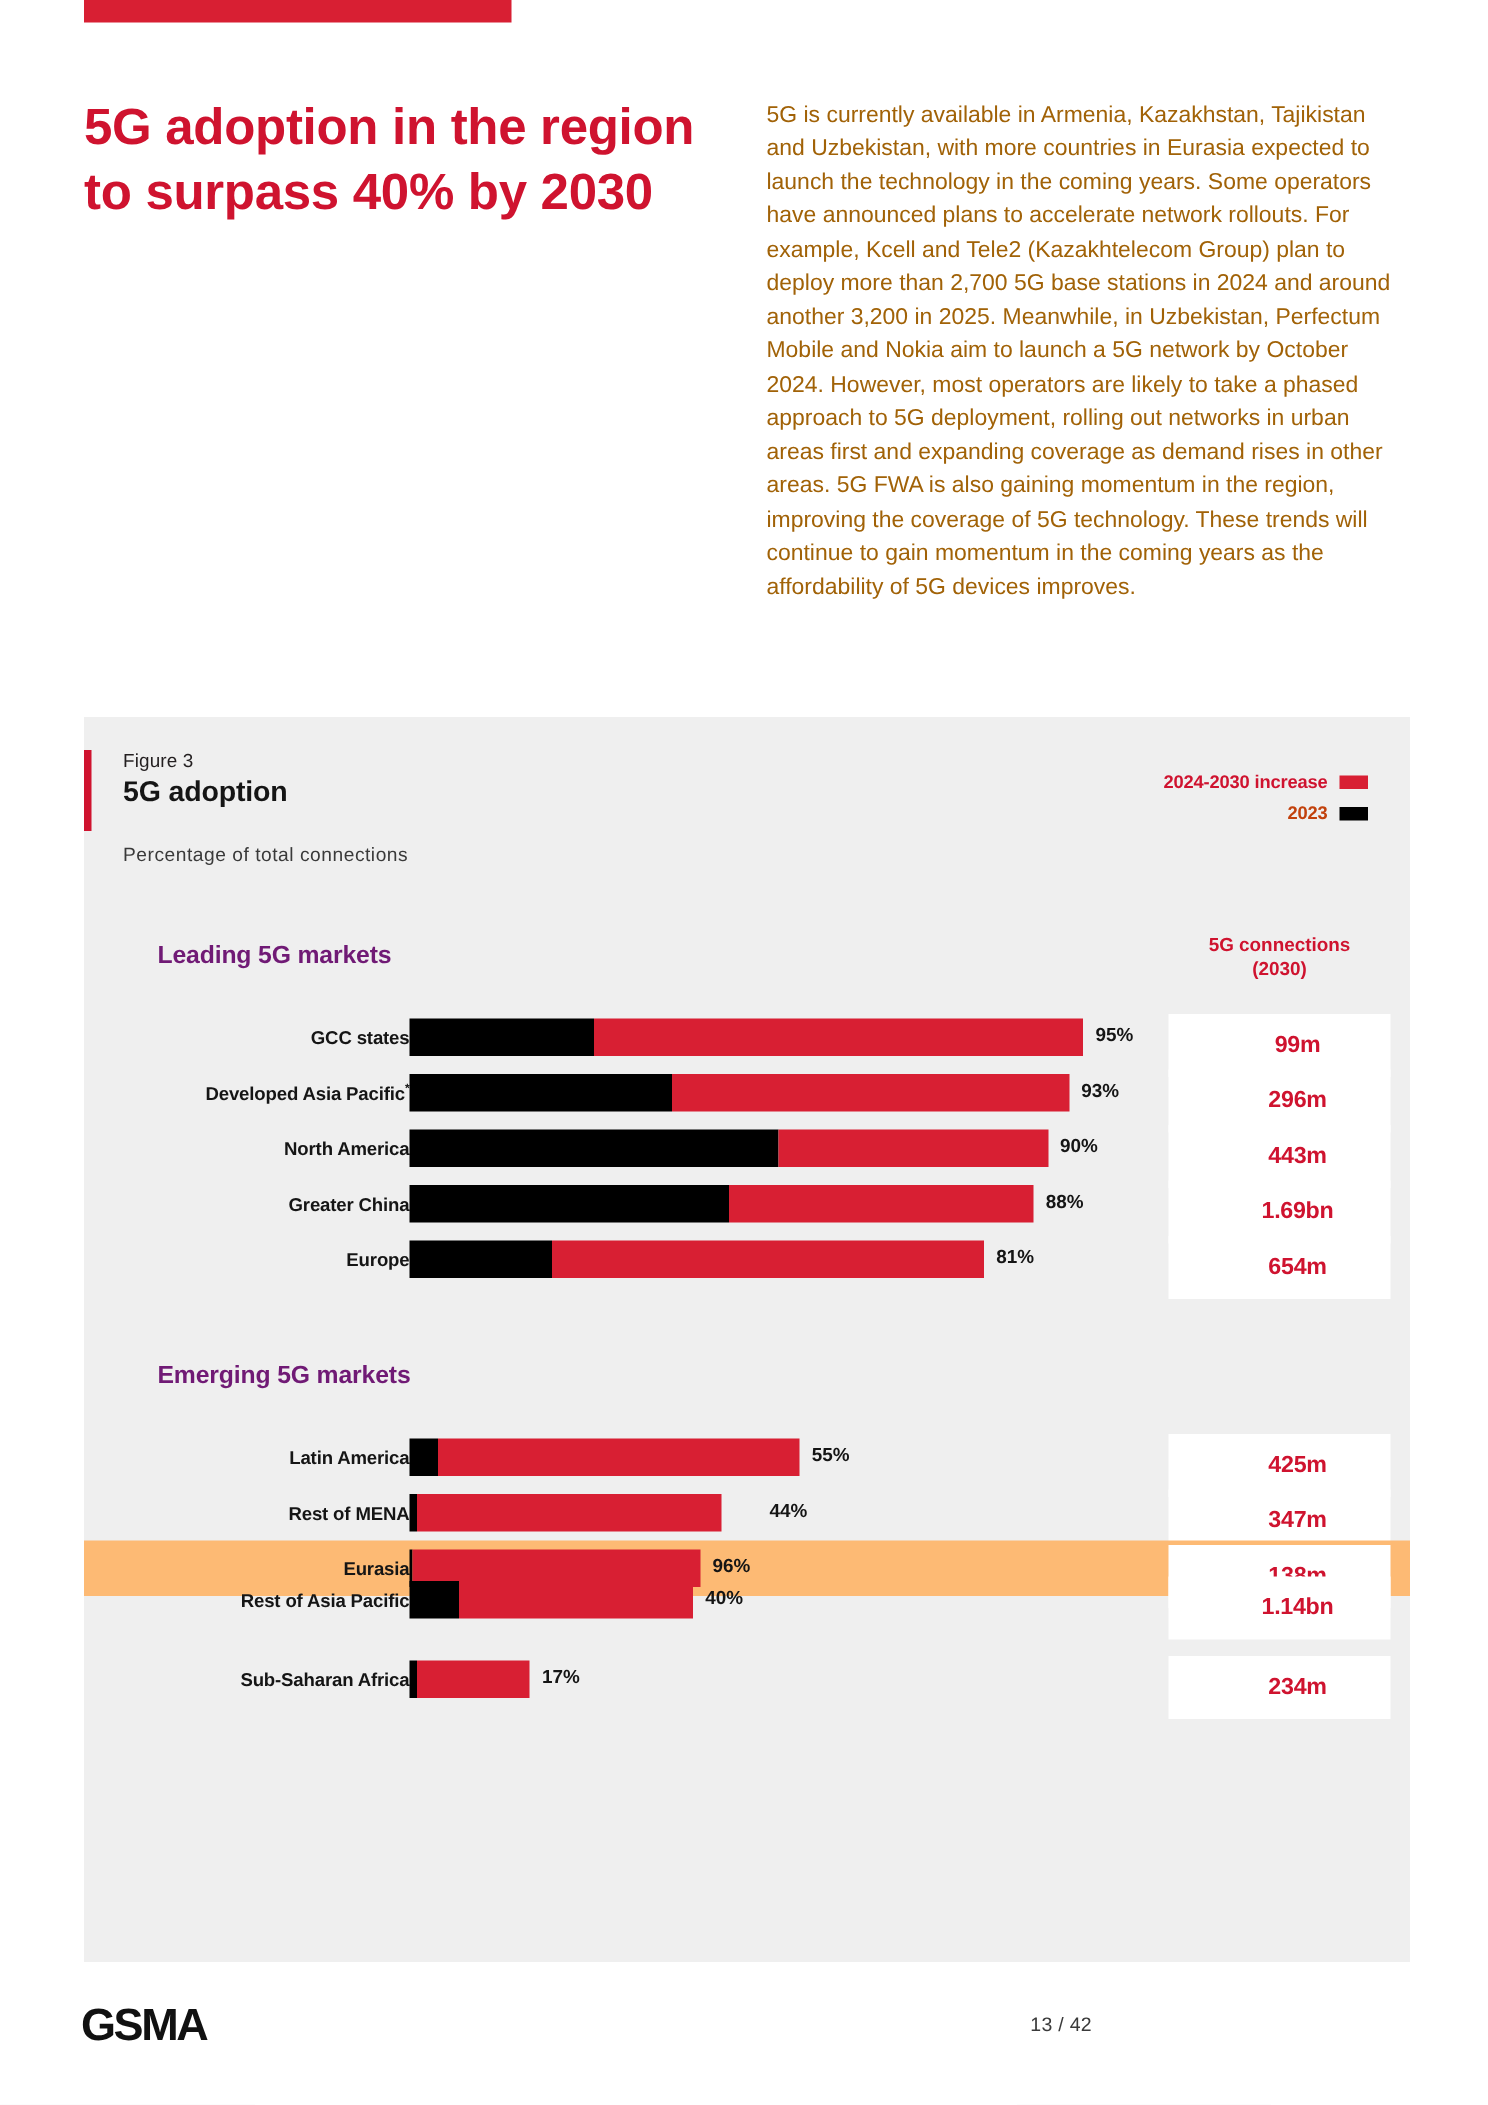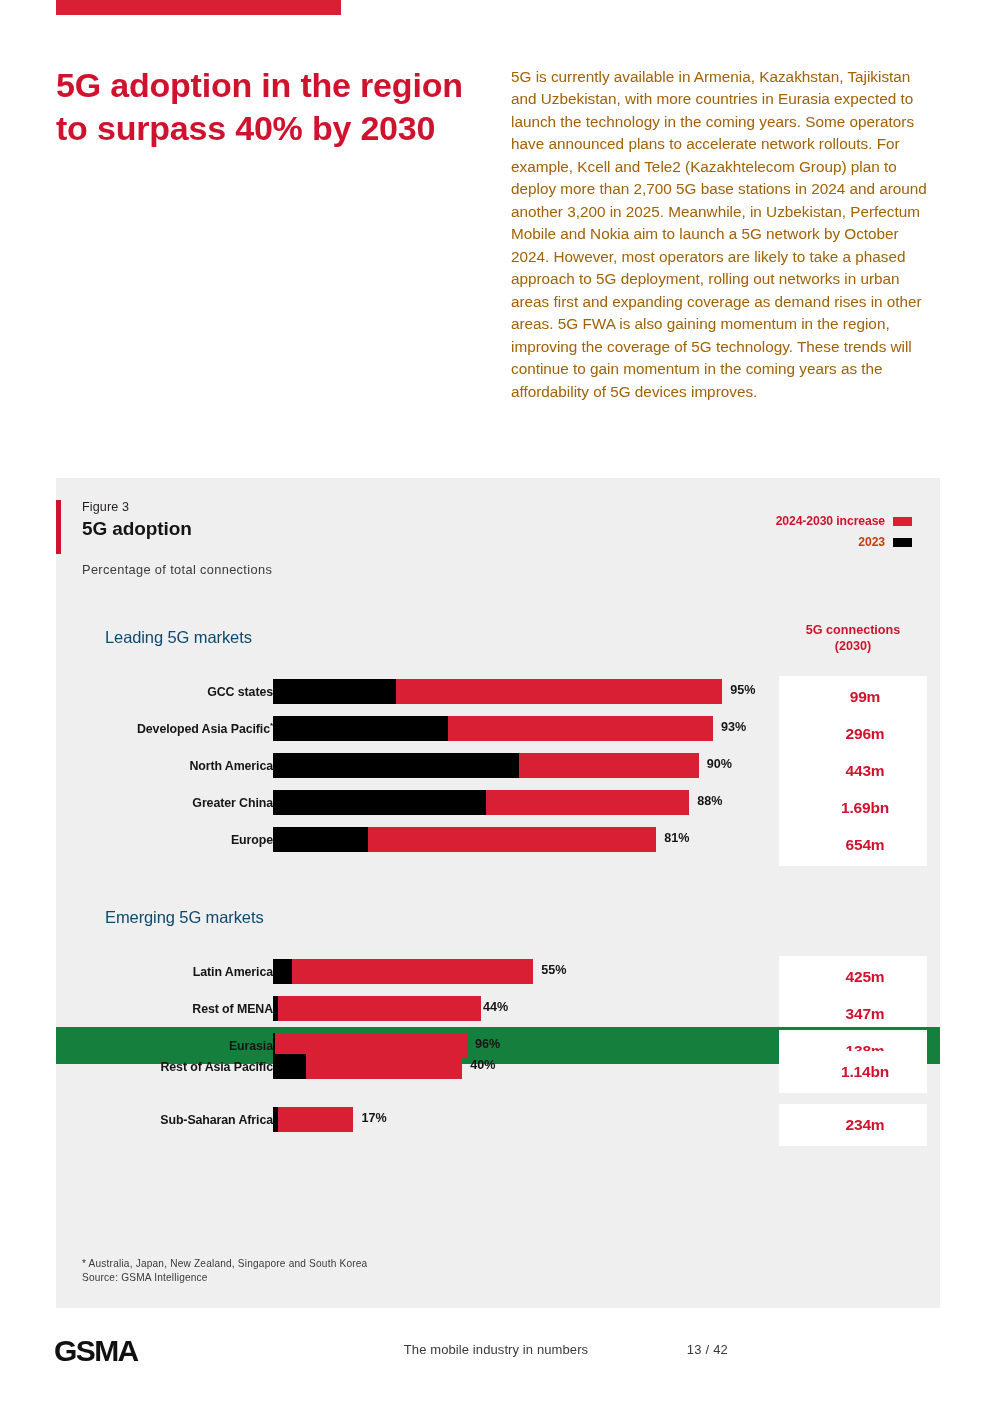--- a/index.html
+++ b/index.html
@@ -130,22 +130,22 @@
   .chart-area {
     position: absolute;
     left: 0;
     top: 150px;
     width: 884px;
   }
 
   .group-title {
     position: absolute;
     font-size: 16.5px;
-    font-weight: normal;
-    color: #0c4a6e;
+    font-weight: bold;
+    color: #701a75;
     letter-spacing: -0.1px;
   }
 
   .conn-head {
     position: absolute;
     left: 712px;
     width: 170px;
     text-align: center;
     font-size: 12.6px;
     font-weight: bold;
@@ -155,21 +155,21 @@
 
   
   .row {
     position: absolute;
     left: 0;
     width: 884px;
     height: 37px;
     display: flex;
     align-items: center;
   }
-  .row.highlight { background: #15803d; }
+  .row.highlight { background: #fdba74; }
 
   .row-label {
     position: absolute;
     left: 20px;
     width: 197px;
     text-align: right;
     font-size: 12.4px;
     font-weight: bold;
     color: #151515;
     letter-spacing: -0.1px;
@@ -363,21 +363,21 @@
           </div>
           <div class="pct" style="left: 485.15px;">55%</div>
           <div class="conn-chip">425m</div>
         </div>
         <div class="row" style="top: 362px;">
           <div class="row-label">Rest of MENA</div>
           <div class="bar-track">
             <div class="seg-base" style="width: 4.73px; background: rgb(0, 0, 0);"></div>
             <div class="seg-inc" style="left: 4.73px; width: 203.39px; background: rgb(216, 31, 51);"></div>
           </div>
-          <div class="pct" style="left: 427px;">44%</div>
+          <div class="pct" style="left: 457px;">44%</div>
           <div class="conn-chip">347m</div>
         </div>
         <div class="row highlight" style="top: 399px;">
           <div class="row-label">Eurasia</div>
           <div class="bar-track">
             <div class="seg-base" style="width: 2.365px; background: rgb(0, 0, 0);"></div>
             <div class="seg-inc" style="left: 2.365px; width: 191.565px; background: rgb(216, 31, 51);"></div>
           </div>
           <div class="pct" style="left: 418.93px;">96%</div>
           <div class="conn-chip">138m</div>
@@ -395,26 +395,21 @@
           <div class="row-label">Sub-Saharan Africa</div>
           <div class="bar-track">
             <div class="seg-base" style="width: 4.73px; background: rgb(0, 0, 0);"></div>
             <div class="seg-inc" style="left: 4.73px; width: 75.68px; background: rgb(216, 31, 51);"></div>
           </div>
           <div class="pct" style="left: 305.41px;">17%</div>
           <div class="conn-chip">234m</div>
         </div>
       </div>
 
-    <div class="footnotes">
-      <div>* Australia, Japan, New Zealand, Singapore and South Korea</div>
-      <div>Source: GSMA Intelligence</div>
-    </div>
 
   </div>
 
   <div class="footer">
     <div class="logo">GSMA</div>
-    <div class="footer-center">The mobile industry in numbers</div>
     <div class="footer-page">13 / 42</div>
   </div>
 
 </div>
 
 </body></html>

